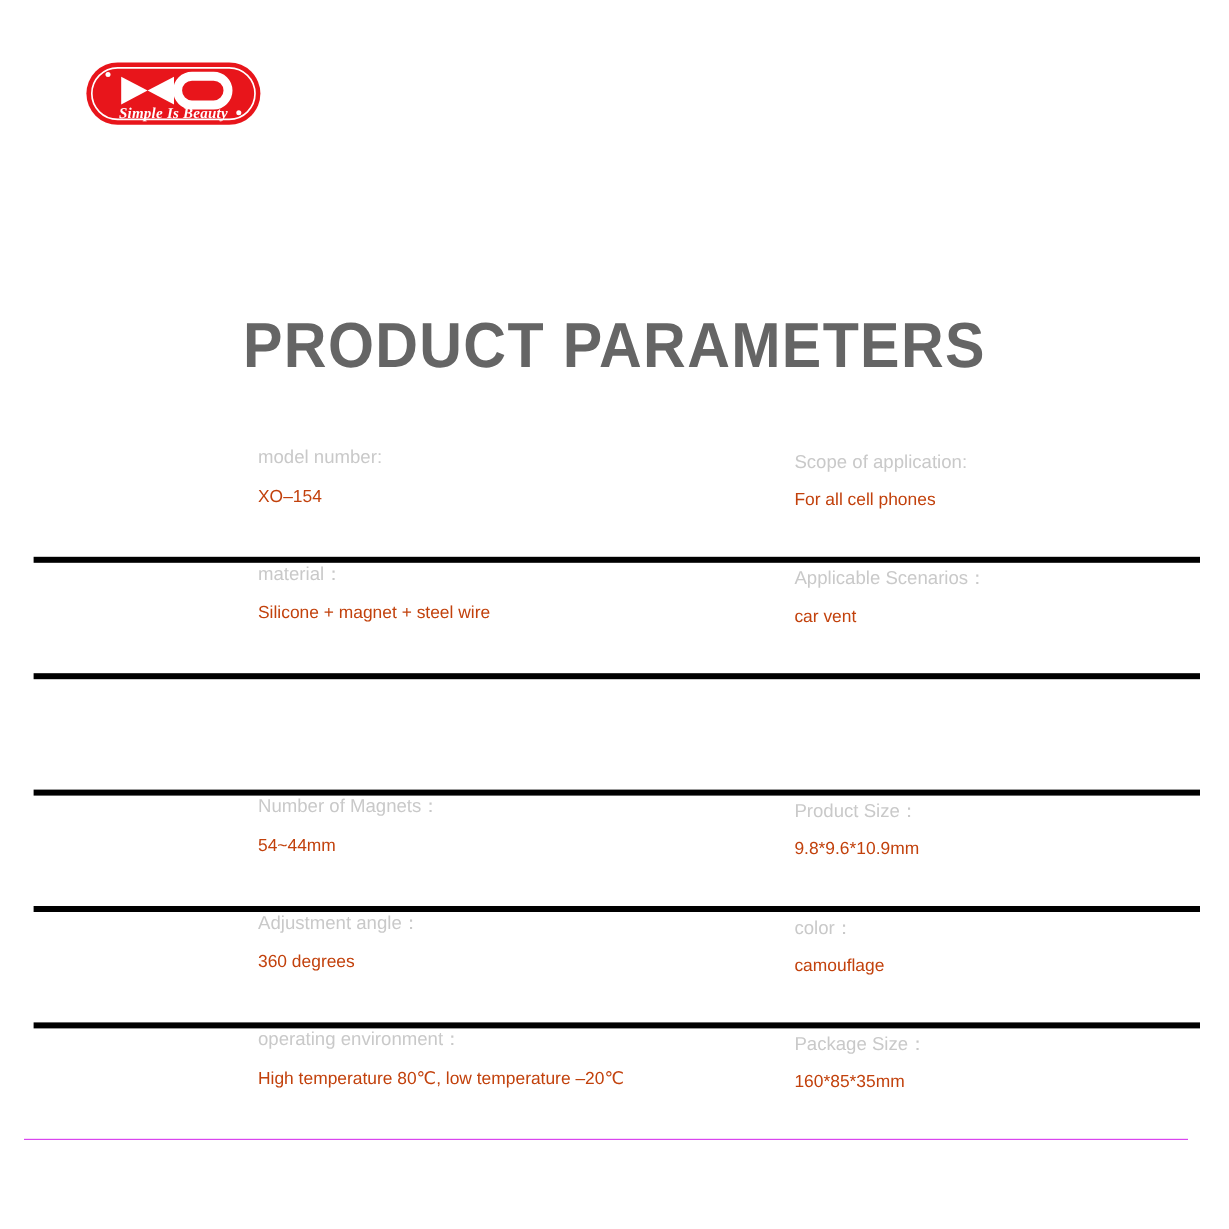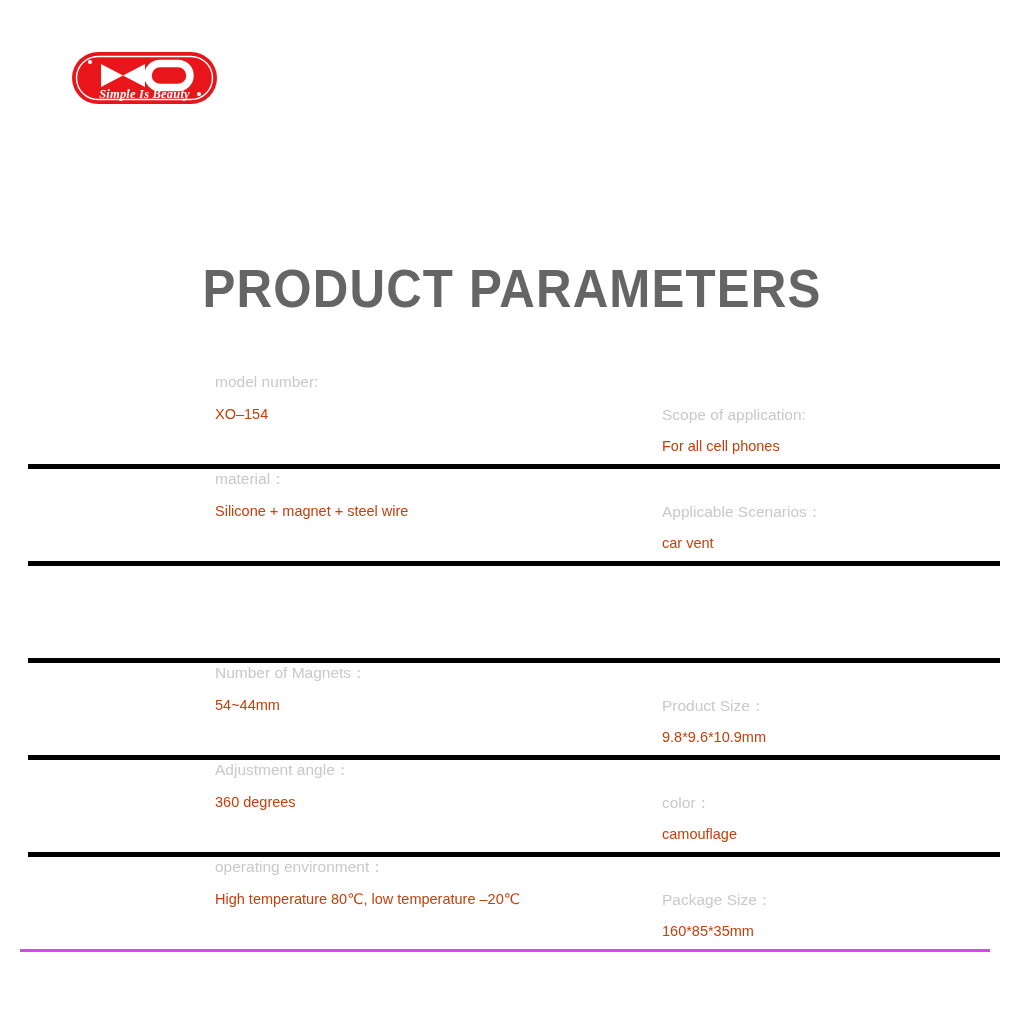--- a/index.html
+++ b/index.html
@@ -57,30 +57,30 @@
     top: 372px;
     width: 1024px;
   }
   .spec-row {
     position: relative;
     height: 92px;
     border-bottom: 5px solid #000000;
     margin: 0 24px 0 28px;
   }
   .spec-row:last-child {
-    border-bottom: 3px solid #d946ef;
+    border-bottom: 1px solid #d946ef;
     margin-right: 34px;
     margin-left: 20px;
   }
   .spec-row .cell {
     position: absolute;
     top: 0;
   }
   .spec-row .cell.left  { left: 187px; }
-  .spec-row .cell.right { left: 634px; padding-top: 4px; margin-top: 29px; }
+  .spec-row .cell.right { left: 634px; padding-top: 4px; }
   .spec-row:last-child .cell.left  { left: 195px; }
   .spec-row:last-child .cell.right { left: 642px; }
 
   .spec-label {
     font-size: 15.5px;
     line-height: 20px;
     color: #c9c9c9;
     white-space: nowrap;
     font-weight: normal;
   }

